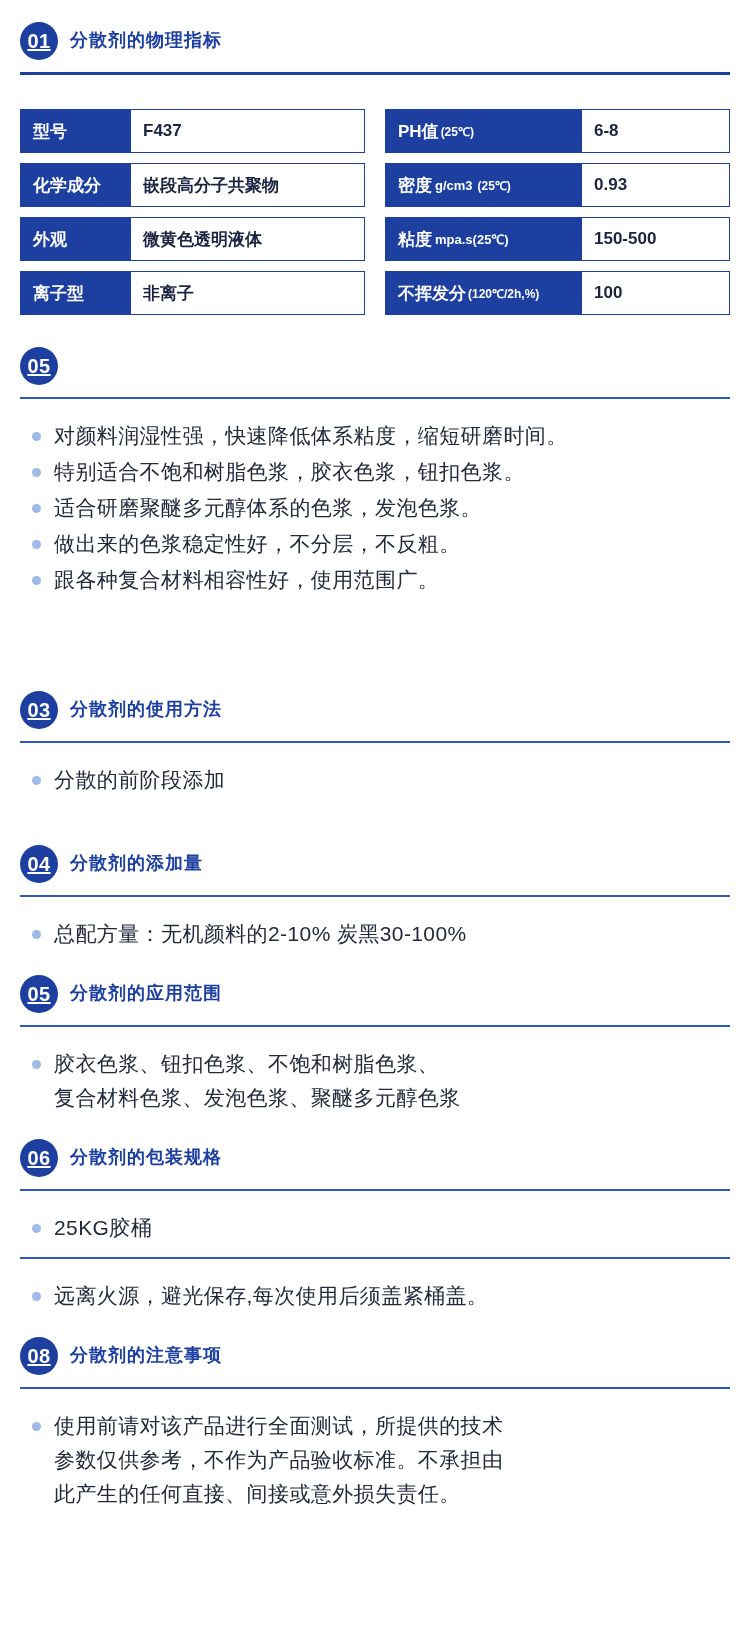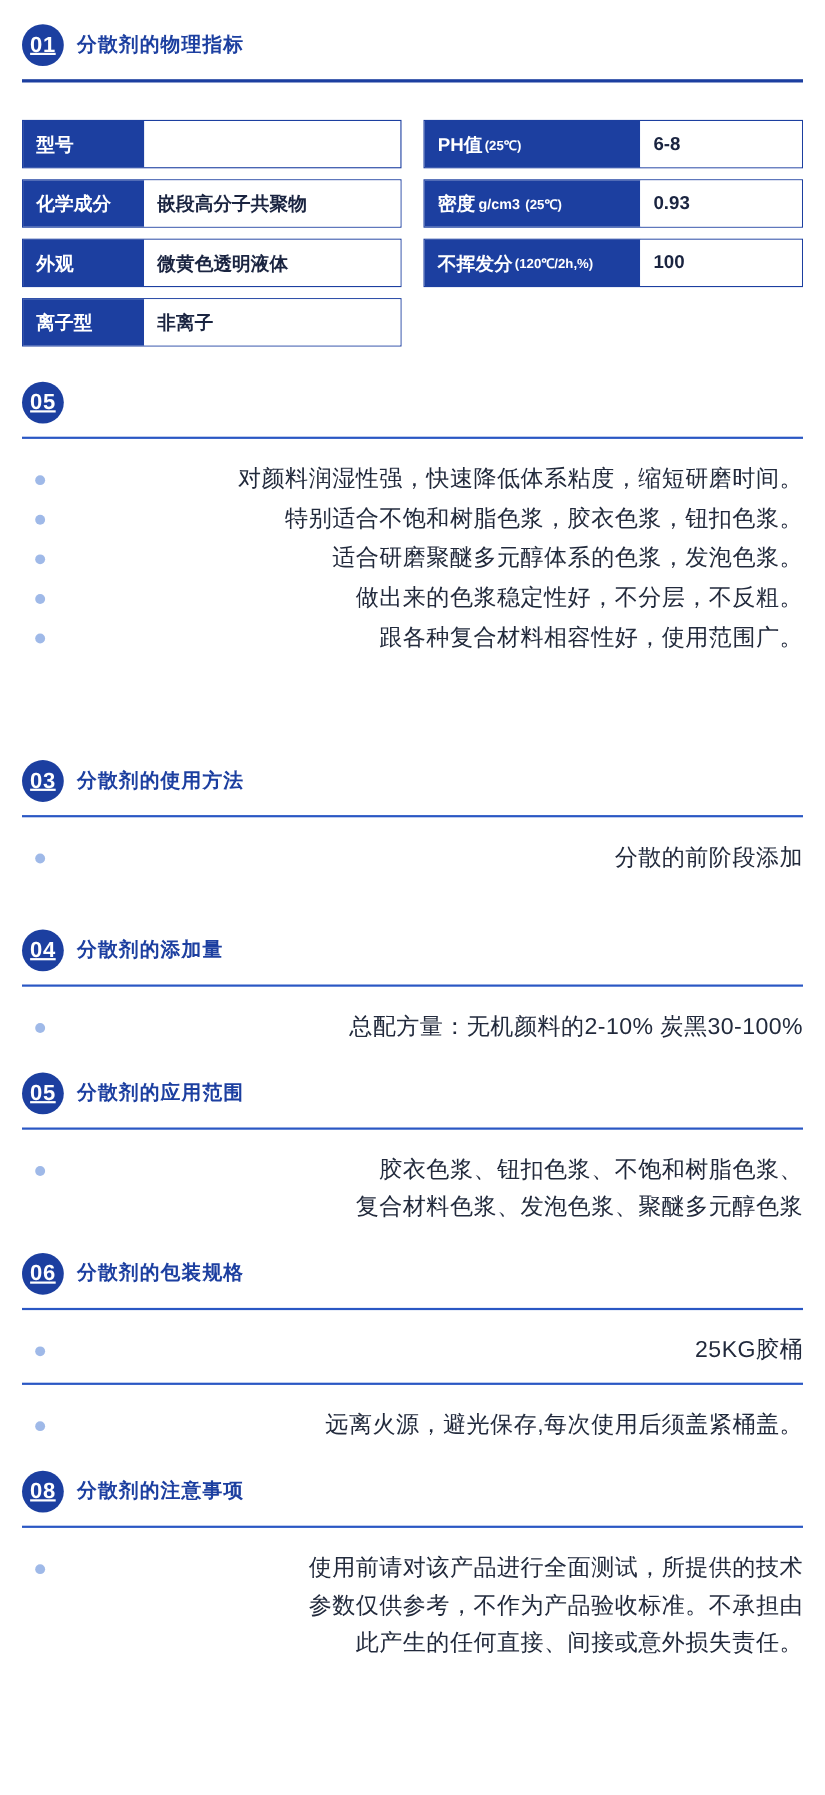--- a/index.html
+++ b/index.html
@@ -118,21 +118,20 @@
     background: #ffffff;
     overflow: hidden;
     white-space: nowrap;
   }
 
   
   ul.bullets {
     list-style: none;
     margin: 20px 0 0 0;
     padding: 0 0 0 8px;
-    text-align: right;
   }
   ul.bullets li {
     position: relative;
     padding-left: 26px;
     font-size: 21px;
     line-height: 1.62;
     color: #222a3c;
     margin-bottom: 2px;
     letter-spacing: 0.4px;
   }
@@ -163,20 +162,21 @@
       <div class="sec-num">01</div>
       <div class="sec-title">分散剂的物理指标</div>
     </div>
     <div class="sec-rule"></div>
 
     <div class="spec-wrap">
       <div class="spec-col left">
 
         <div class="spec-row">
           <div class="spec-label">型号</div>
+          <div class="spec-value">F437</div>
         </div>
 
         <div class="spec-row">
           <div class="spec-label">化学成分</div>
           <div class="spec-value">嵌段高分子共聚物</div>
         </div>
 
         <div class="spec-row">
           <div class="spec-label">外观</div>
           <div class="spec-value">微黄色透明液体</div>
@@ -201,20 +201,27 @@
 
         <div class="spec-row">
           <div class="spec-label">
             <span>密度</span>
               <span class="unit">g/cm3</span>
               <span class="sub">(25℃)</span>
           </div>
           <div class="spec-value">0.93</div>
         </div>
 
+        <div class="spec-row">
+          <div class="spec-label">
+            <span>粘度</span>
+              <span class="unit">mpa.s(25℃)</span>
+          </div>
+          <div class="spec-value">150-500</div>
+        </div>
 
         <div class="spec-row">
           <div class="spec-label">
             <span>不挥发分</span>
               <span class="sub">(120℃/2h,%)</span>
           </div>
           <div class="spec-value">100</div>
         </div>
 
       </div>

